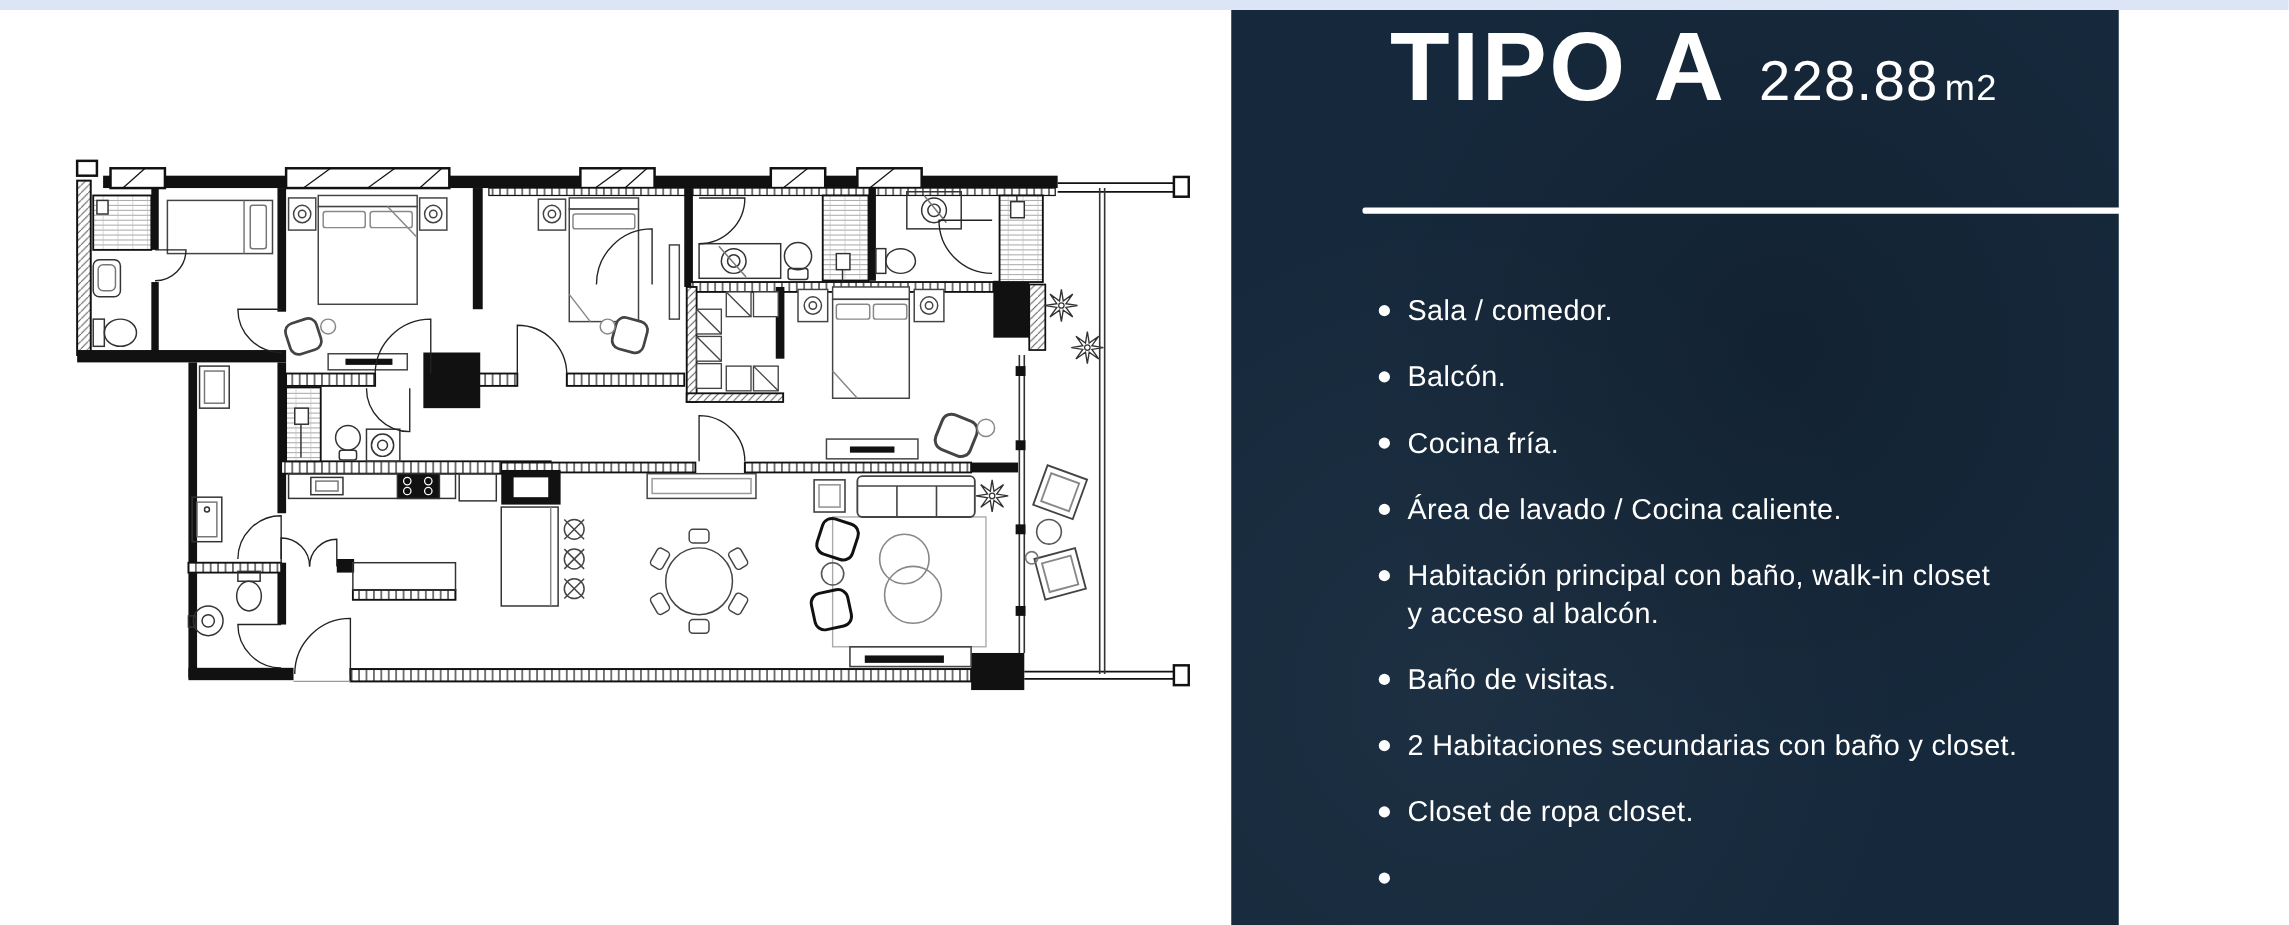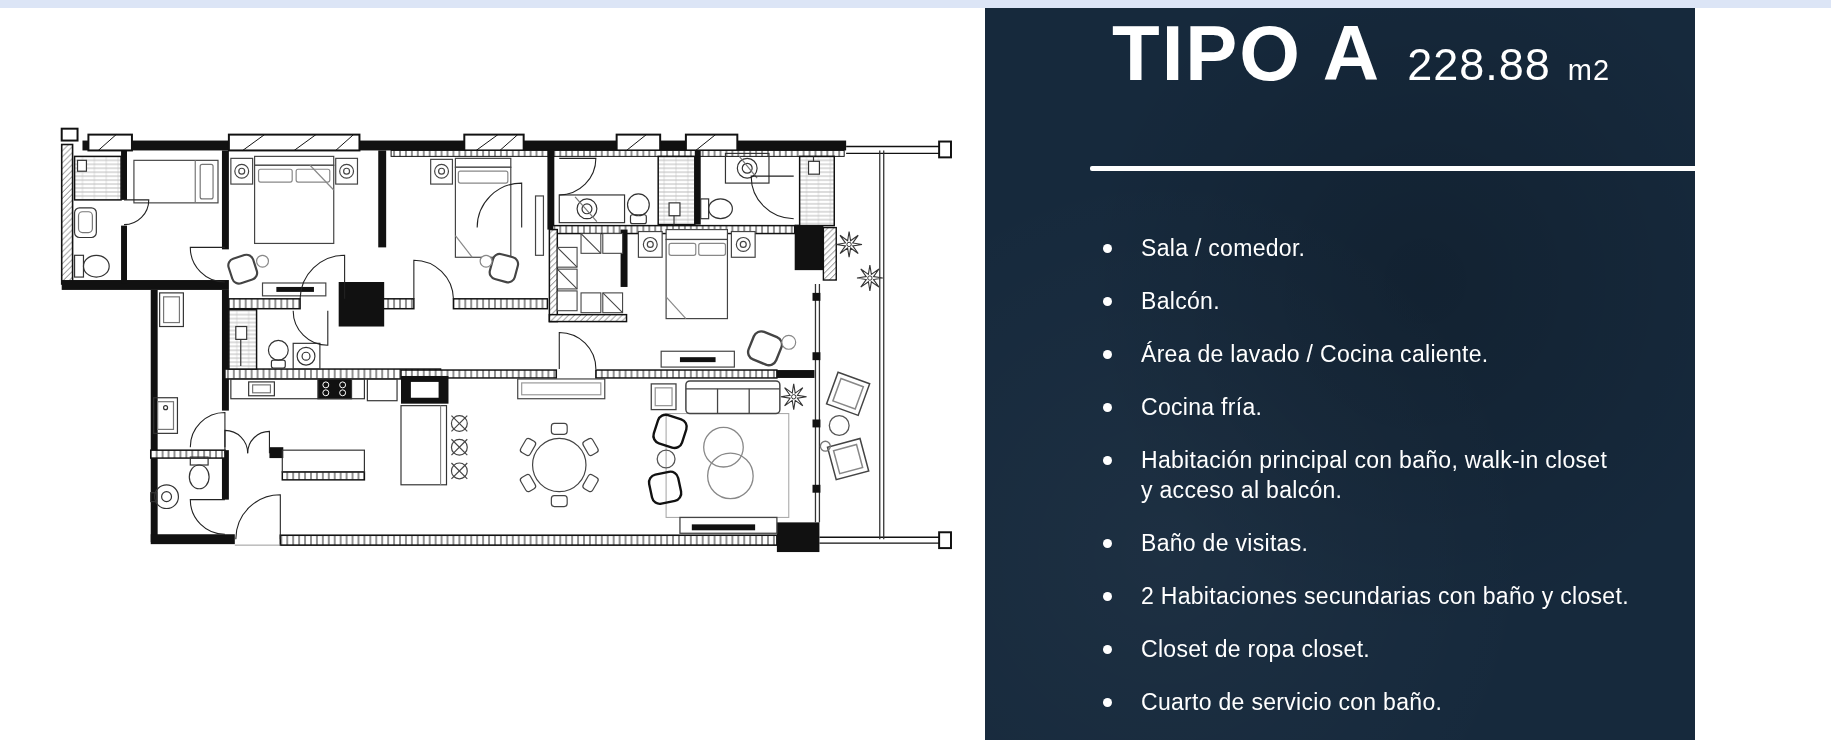--- a/index.html
+++ b/index.html
@@ -12,26 +12,26 @@
   .panel{
     position:absolute;left:985px;top:0;width:710px;height:740px;box-sizing:border-box;
     background:#16293c;
     background-image:radial-gradient(ellipse at 62% 38%, rgba(0,0,0,0.18), transparent 55%),
                      radial-gradient(ellipse at 25% 75%, rgba(255,255,255,0.03), transparent 50%);
     color:#ffffff;padding:10px 28px 0 105px;
   }
   .title-row{display:flex;align-items:baseline;margin-left:22px;}
   .title{font-size:78px;font-weight:700;letter-spacing:2px;line-height:86px;margin:0;}
   .area{margin-left:26px;font-size:45px;font-weight:300;letter-spacing:1px;white-space:nowrap;}
-  .unit{font-size:29px;margin-left:17px;}
+  .unit{font-size:29px;margin-left:5px;}
   .rule{height:5px;background:#ffffff;width:620px;margin:70px 0 0 0;border:none;border-radius:2px;}
   ul.features{list-style:none;margin:62px 0 0 13px;padding:0;}
   ul.features li{display:flex;align-items:flex-start;margin-bottom:23px;}
   .dot{width:9px;height:9px;border-radius:50%;background:#ffffff;margin-top:11px;flex:none;}
-  .ft{margin-left:29px;font-size:23px;line-height:30px;letter-spacing:0.3px;max-width:640px;font-weight:400;}
+  .ft{margin-left:14px;font-size:23px;line-height:30px;letter-spacing:0.3px;max-width:640px;font-weight:400;}
 </style>
 </head>
 <body>
 
 <div class="top-strip"></div>
 
 <div class="plan-wrap">
 <svg width="985" height="732" viewBox="0 8 985 740" xmlns="http://www.w3.org/2000/svg" role="img" aria-label="Planta arquitectónica Tipo A">
   <defs>
     <pattern id="tick" width="6" height="14" patternUnits="userSpaceOnUse">
@@ -443,40 +443,39 @@
     <li>
         <span class="dot"></span>
         <span class="ft">Sala / comedor.</span>
       </li>
     <li>
         <span class="dot"></span>
         <span class="ft">Balcón.</span>
       </li>
     <li>
         <span class="dot"></span>
+        <span class="ft">Cocina fría.</span>
+      </li>
+    <li>
+        <span class="dot"></span>
         <span class="ft">Área de lavado / Cocina caliente.</span>
       </li>
     <li>
         <span class="dot"></span>
-        <span class="ft">Cocina fría.</span>
-      </li>
-    <li>
-        <span class="dot"></span>
         <span class="ft" style="max-width:480px">Habitación principal con baño, walk-in closet y acceso al balcón.</span>
       </li>
     <li>
         <span class="dot"></span>
         <span class="ft">Baño de visitas.</span>
       </li>
     <li>
         <span class="dot"></span>
         <span class="ft">2 Habitaciones secundarias con baño y closet.</span>
       </li>
     <li>
         <span class="dot"></span>
         <span class="ft">Closet de ropa closet.</span>
       </li>
     <li>
         <span class="dot"></span>
-        <span class="ft">Cuarto de servicio con baño.</span>
       </li>
   </ul>
 </aside>
 
 </body></html>

